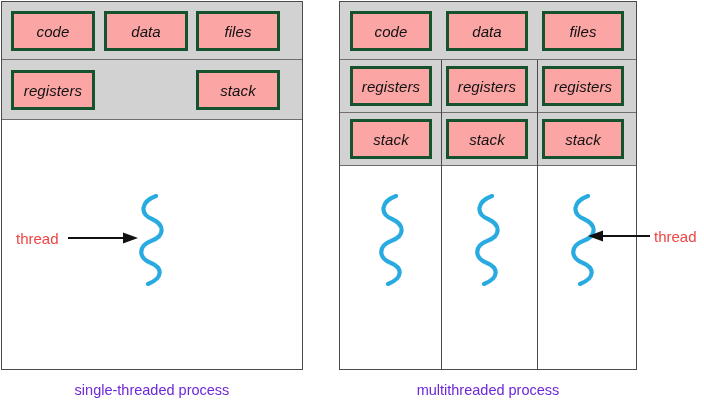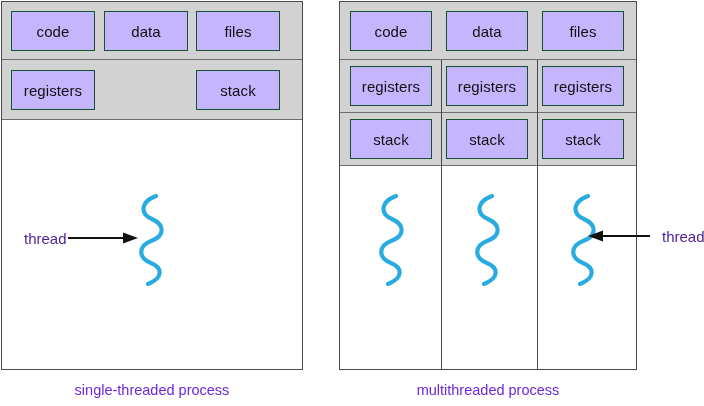--- a/index.html
+++ b/index.html
@@ -33,51 +33,51 @@
     background: #d2d2d2;
     border-bottom: 1px solid #6e6e6e;
     display: flex;
     align-items: center;
   }
   .band.last { border-bottom: 1px solid #6e6e6e; }
 
   
   .cell {
     box-sizing: border-box;
-    background: #c4b5fd;
-    border: 1px solid #14532d;
+    background: #fca5a5;
+    border: 3px solid #14532d;
     display: flex;
     align-items: center;
     justify-content: center;
     font-size: 15px;
     line-height: 1;
     color: #111111;
     letter-spacing: 0.1px;
+    font-style: italic;
   }
 
   
   .col-divider {
     position: absolute;
     width: 1px;
     background: #4a4a4a;
   }
 
   
   .squiggle {
     position: absolute;
   }
 
   
   .annotation {
     position: absolute;
     font-size: 15px;
-    color: #4c1d95;
+    color: #ef4444;
     white-space: nowrap;
     line-height: 1;
-    margin-left: 8px;
   }
   .arrow-svg { position: absolute; }
 
   
   .caption {
     position: absolute;
     font-size: 14.5px;
     color: #6d28d9;
     text-align: center;
     white-space: nowrap;

